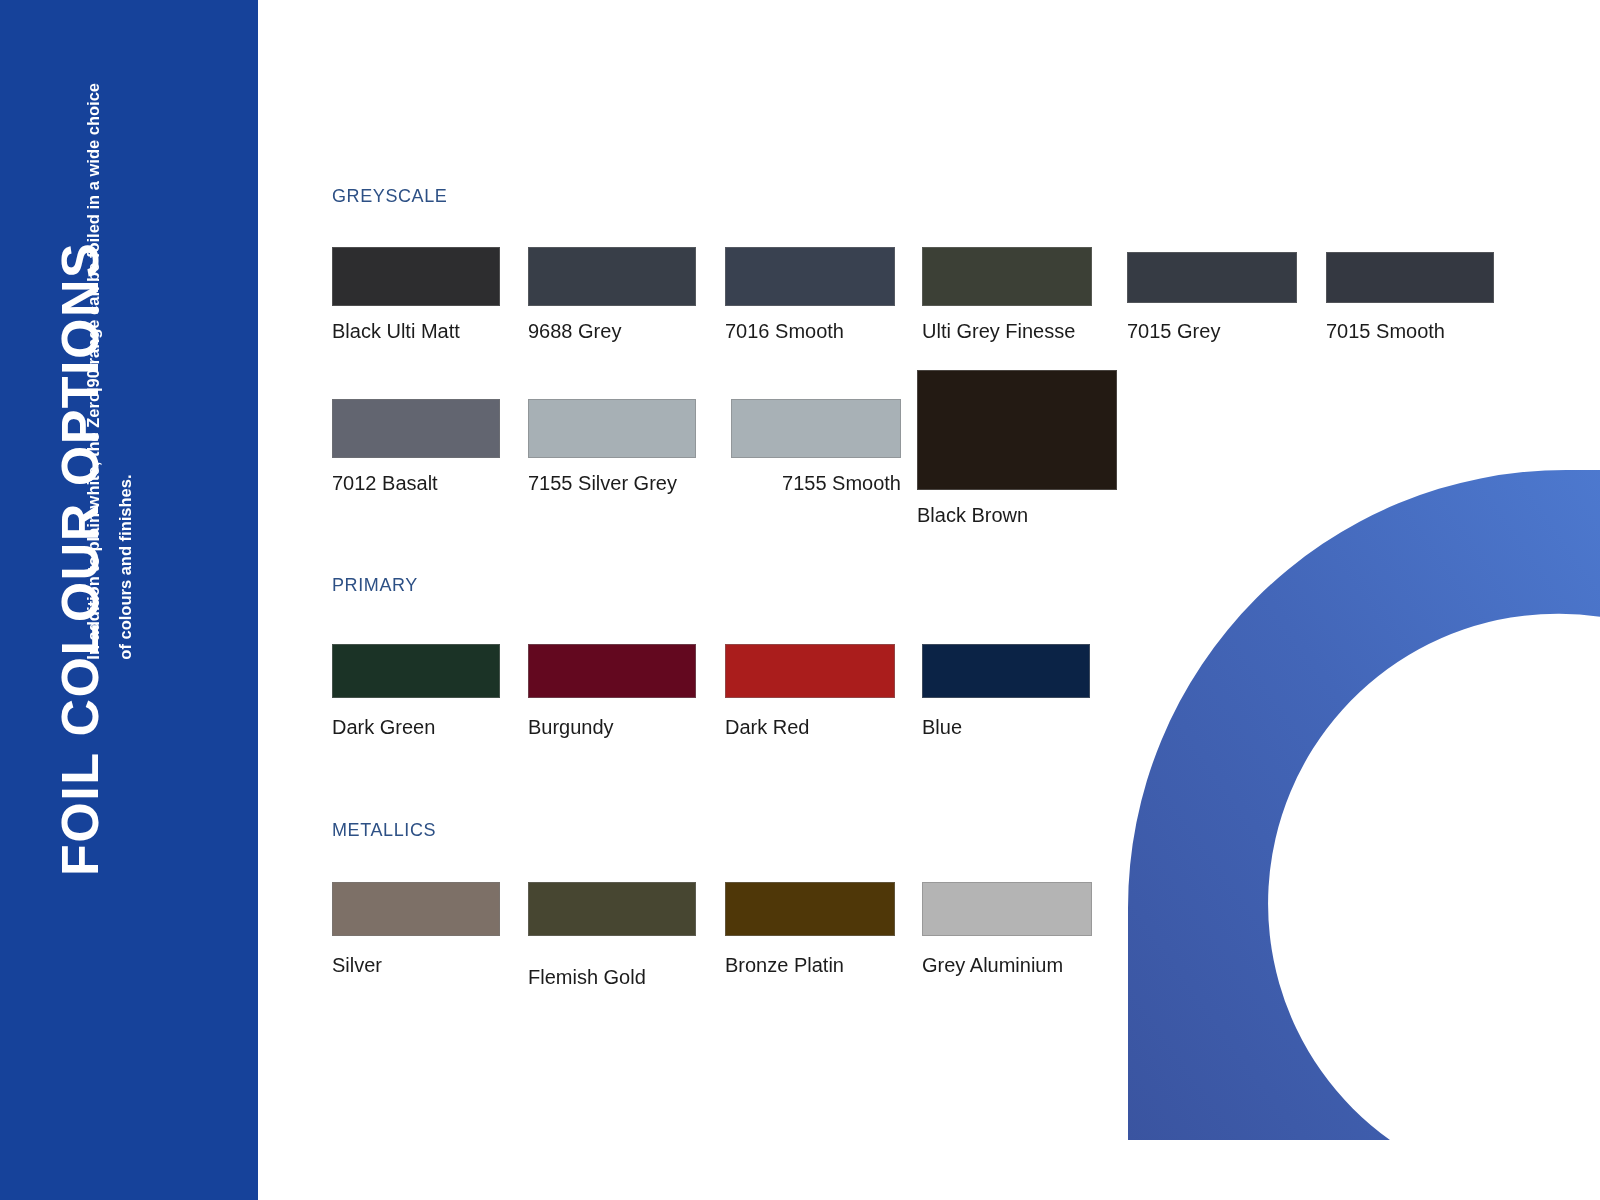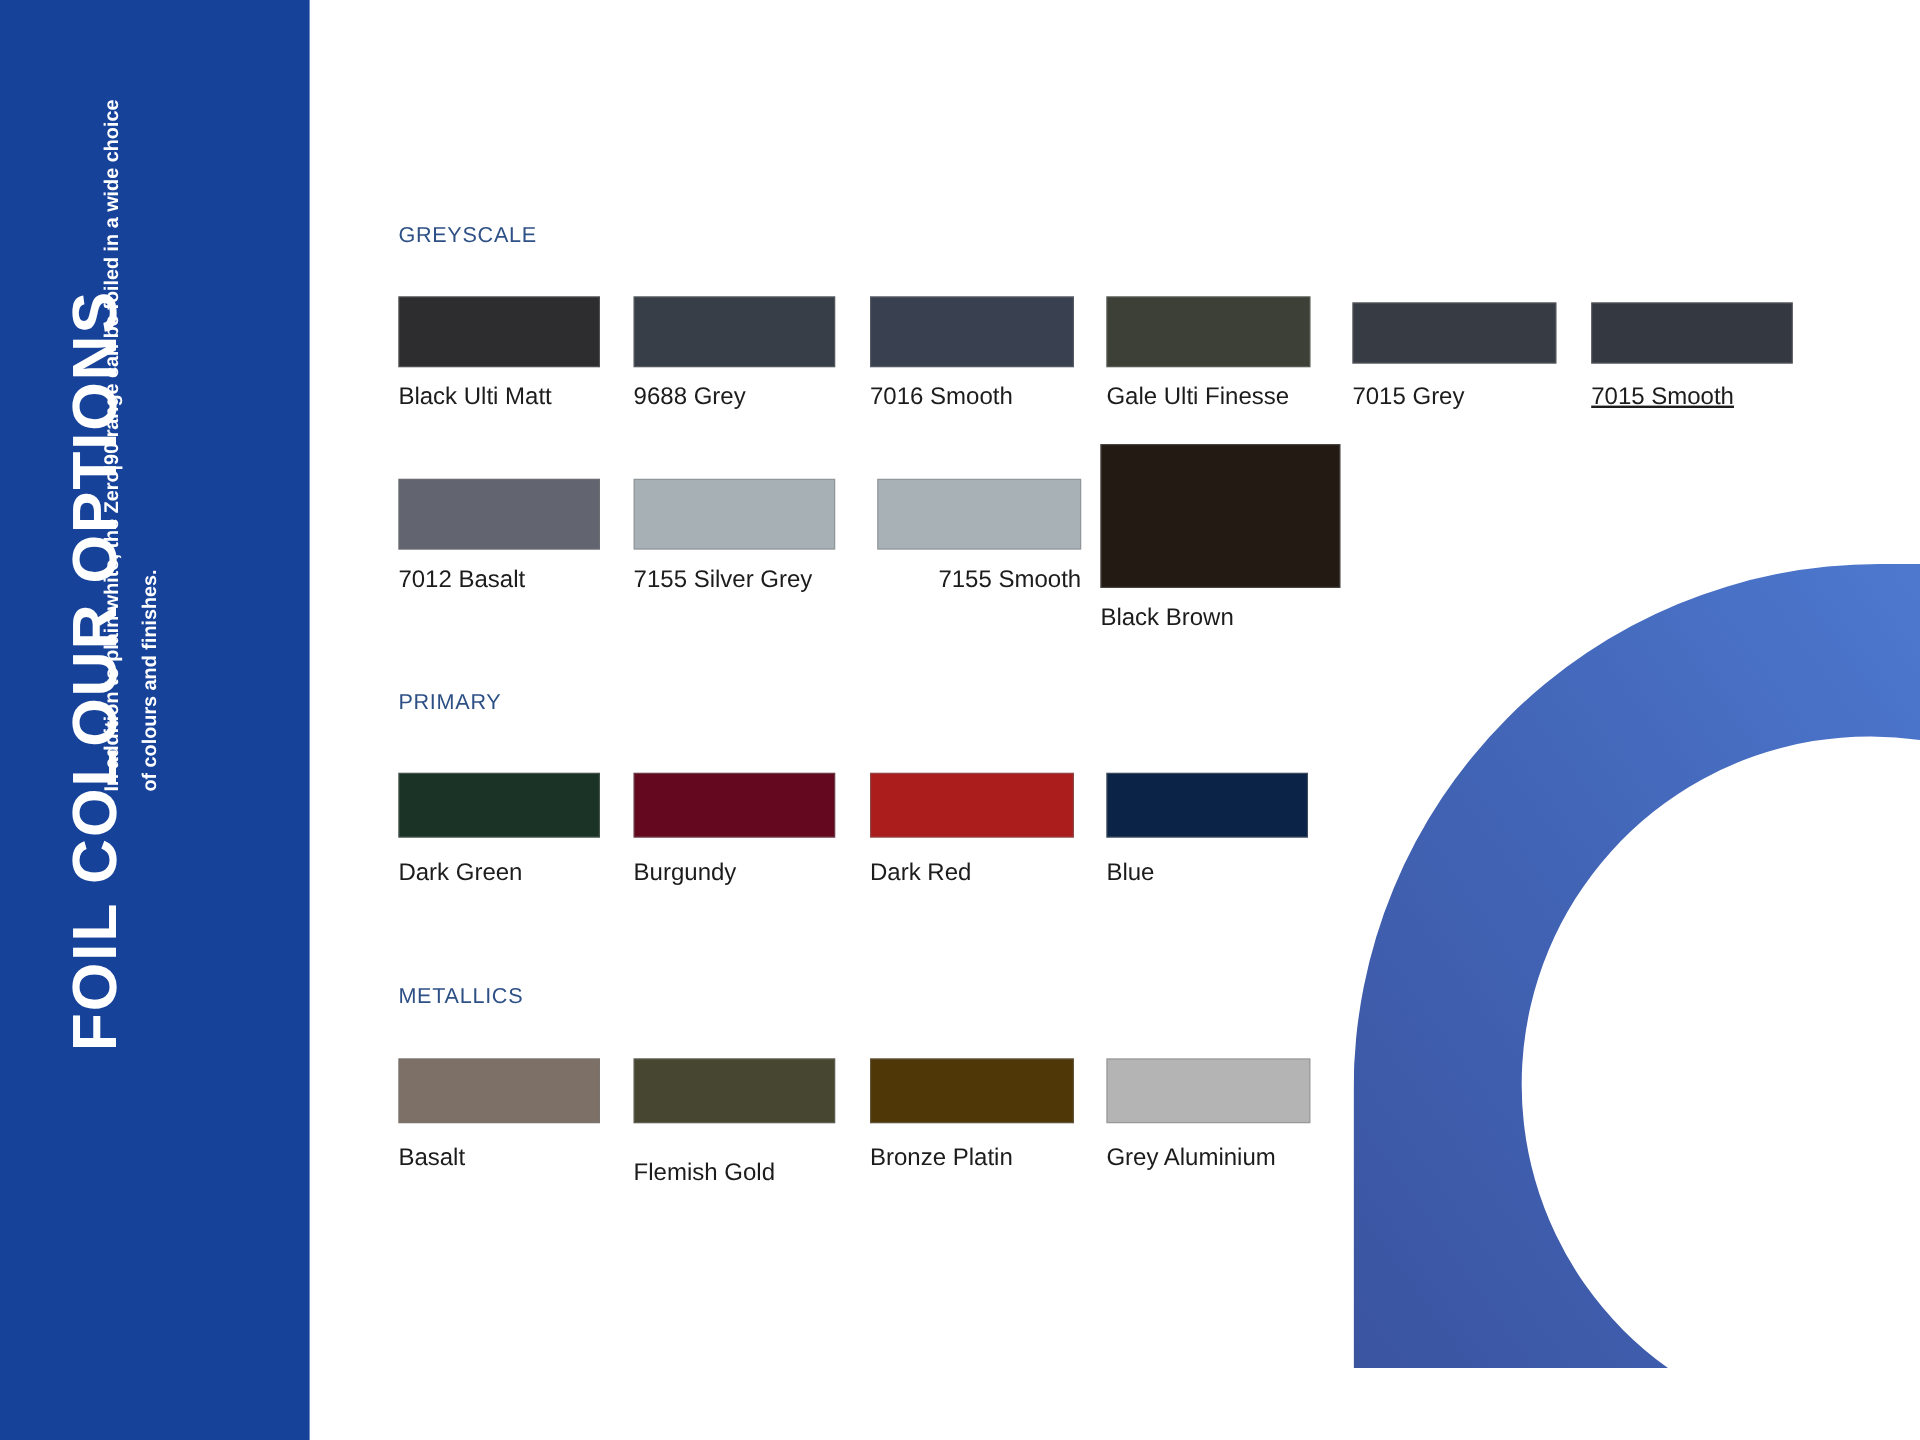--- a/index.html
+++ b/index.html
@@ -144,29 +144,29 @@
       <div class="swatch-cell" style="left:196px;">
         <div class="swatch-chip" style="background:#383e48;"></div>
         <div class="swatch-label">9688 Grey</div>
       </div>
       <div class="swatch-cell" style="left:393px;">
         <div class="swatch-chip" style="background:#394150;width:170px;"></div>
         <div class="swatch-label">7016 Smooth</div>
       </div>
       <div class="swatch-cell" style="left:590px;">
         <div class="swatch-chip" style="background:#3c4036;width:170px;"></div>
-        <div class="swatch-label">Gale Ulti Finesse</div>
+        <div class="swatch-label">Ulti Grey Finesse</div>
       </div>
       <div class="swatch-cell" style="left:795px;top:5px;">
         <div class="swatch-chip" style="background:#363b44;width:170px;height:51px;"></div>
         <div class="swatch-label" style="margin-top:17px;">7015 Grey</div>
       </div>
       <div class="swatch-cell" style="left:994px;top:5px;">
         <div class="swatch-chip" style="background:#343841;height:51px;"></div>
-        <div class="swatch-label" style="margin-top:17px;text-decoration:underline;">7015 Smooth</div>
+        <div class="swatch-label" style="margin-top:17px;">7015 Smooth</div>
       </div>
     </div>
 
     <div id="gs-row2" class="swatch-row">
       <div class="swatch-cell" style="left:0px;">
         <div class="swatch-chip" style="background:#626570;"></div>
         <div class="swatch-label">7012 Basalt</div>
       </div>
       <div class="swatch-cell" style="left:196px;">
         <div class="swatch-chip" style="background:#a7b0b5;"></div>
@@ -205,21 +205,21 @@
       </div>
     </div>
 
     <div class="section" style="top:820px;">
       <div class="section-title">METALLICS</div>
     </div>
 
     <div id="mt-row" class="swatch-row">
       <div class="swatch-cell" style="left:0px;">
         <div class="swatch-chip" style="background:#7d7067;height:54px;"></div>
-        <div class="swatch-label" style="margin-top:18px;">Basalt</div>
+        <div class="swatch-label" style="margin-top:18px;">Silver</div>
       </div>
       <div class="swatch-cell" style="left:196px;">
         <div class="swatch-chip" style="background:#474631;height:54px;"></div>
         <div class="swatch-label" style="margin-top:30px;">Flemish Gold</div>
       </div>
       <div class="swatch-cell" style="left:393px;">
         <div class="swatch-chip" style="background:#4f3708;height:54px;width:170px;"></div>
         <div class="swatch-label" style="margin-top:18px;">Bronze Platin</div>
       </div>
       <div class="swatch-cell" style="left:590px;">

